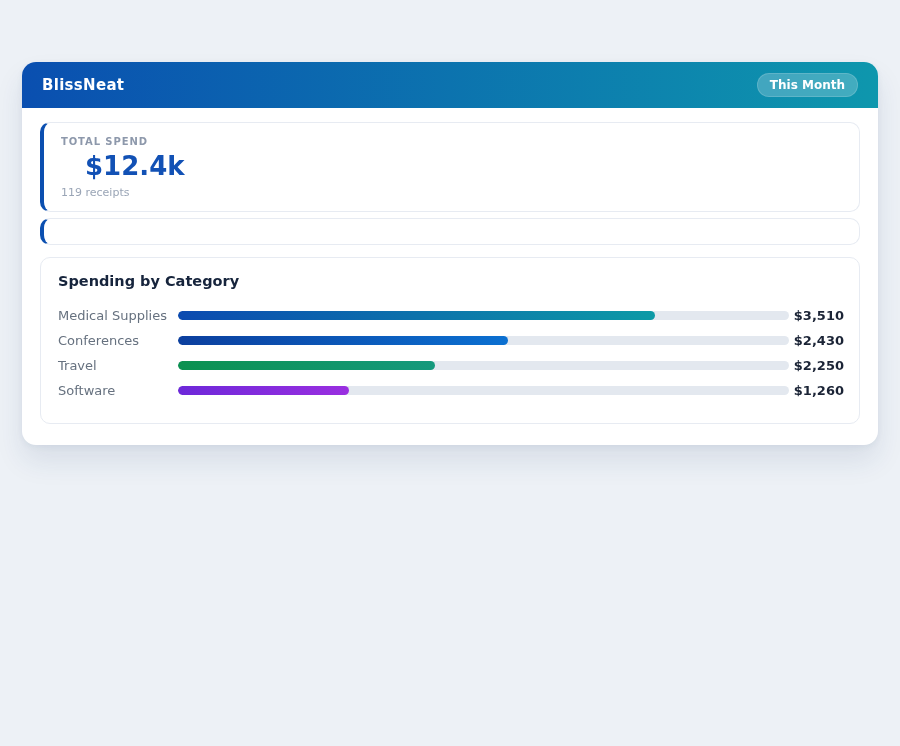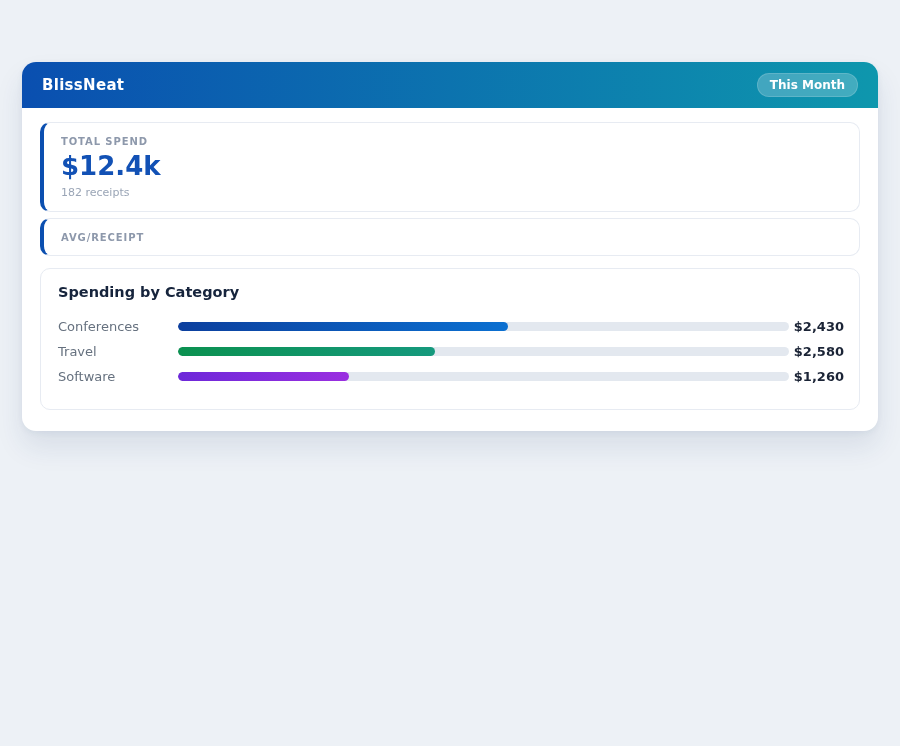--- a/index.html
+++ b/index.html
@@ -111,44 +111,50 @@
 
 <div class="app">
   <div class="header" style="background: linear-gradient(90deg, rgb(10, 79, 176), rgb(14, 151, 173));">
     <div class="app-title">BlissNeat</div>
     <div class="badge">This Month</div>
   </div>
   <div class="content">
     <div id="stats">
         <div class="stat" style="border-left-color: rgb(11, 79, 176);">
     <div class="stat-label">TOTAL SPEND</div>
-    <div class="stat-value" style="color: rgb(18, 81, 181);">$12.4k</div>
-    <div class="stat-sub">182 receipts</div>
+    <div class="stat-value" style="color: rgb(18, 81, 181); margin-left: 24px;">$12.4k</div>
+    <div class="stat-sub">119 receipts</div>
   </div>
         <div class="stat" style="border-left-color: rgb(11, 79, 176);">
-    <div class="stat-label">AVG/RECEIPT</div>
 
   </div>
       </div>
     <div class="spend-card">
       <div class="spend-title">Spending by Category</div>
       <div id="cat-rows">
+          <div class="cat-row">
+    <div class="cat-label">Medical Supplies</div>
+    <div class="cat-track">
+      <div class="cat-fill" style="width: 78%; background: linear-gradient(90deg, rgb(11, 74, 176), rgb(13, 154, 166));"></div>
+    </div>
+    <div class="cat-value">$3,510</div>
+  </div>
           <div class="cat-row">
     <div class="cat-label">Conferences</div>
     <div class="cat-track">
       <div class="cat-fill" style="width: 54%; background: linear-gradient(90deg, rgb(12, 63, 158), rgb(11, 112, 209));"></div>
     </div>
     <div class="cat-value">$2,430</div>
   </div>
           <div class="cat-row">
     <div class="cat-label">Travel</div>
     <div class="cat-track">
       <div class="cat-fill" style="width: 42%; background: linear-gradient(90deg, rgb(11, 145, 80), rgb(21, 153, 125));"></div>
     </div>
-    <div class="cat-value">$2,580</div>
+    <div class="cat-value">$2,250</div>
   </div>
           <div class="cat-row">
     <div class="cat-label">Software</div>
     <div class="cat-track">
       <div class="cat-fill" style="width: 28%; background: linear-gradient(90deg, rgb(109, 40, 217), rgb(154, 47, 224));"></div>
     </div>
     <div class="cat-value">$1,260</div>
   </div>
         </div>
     </div>

